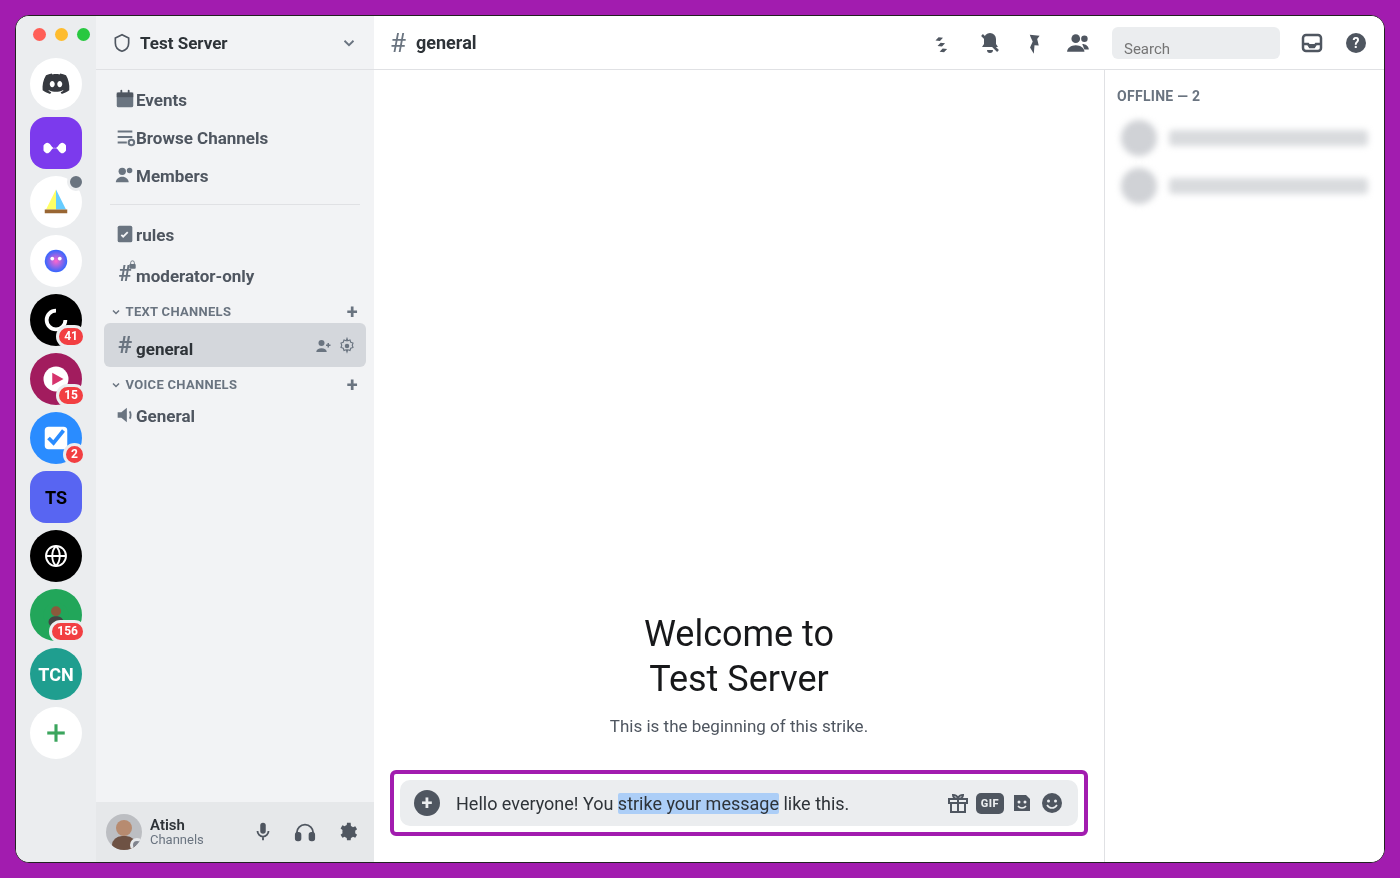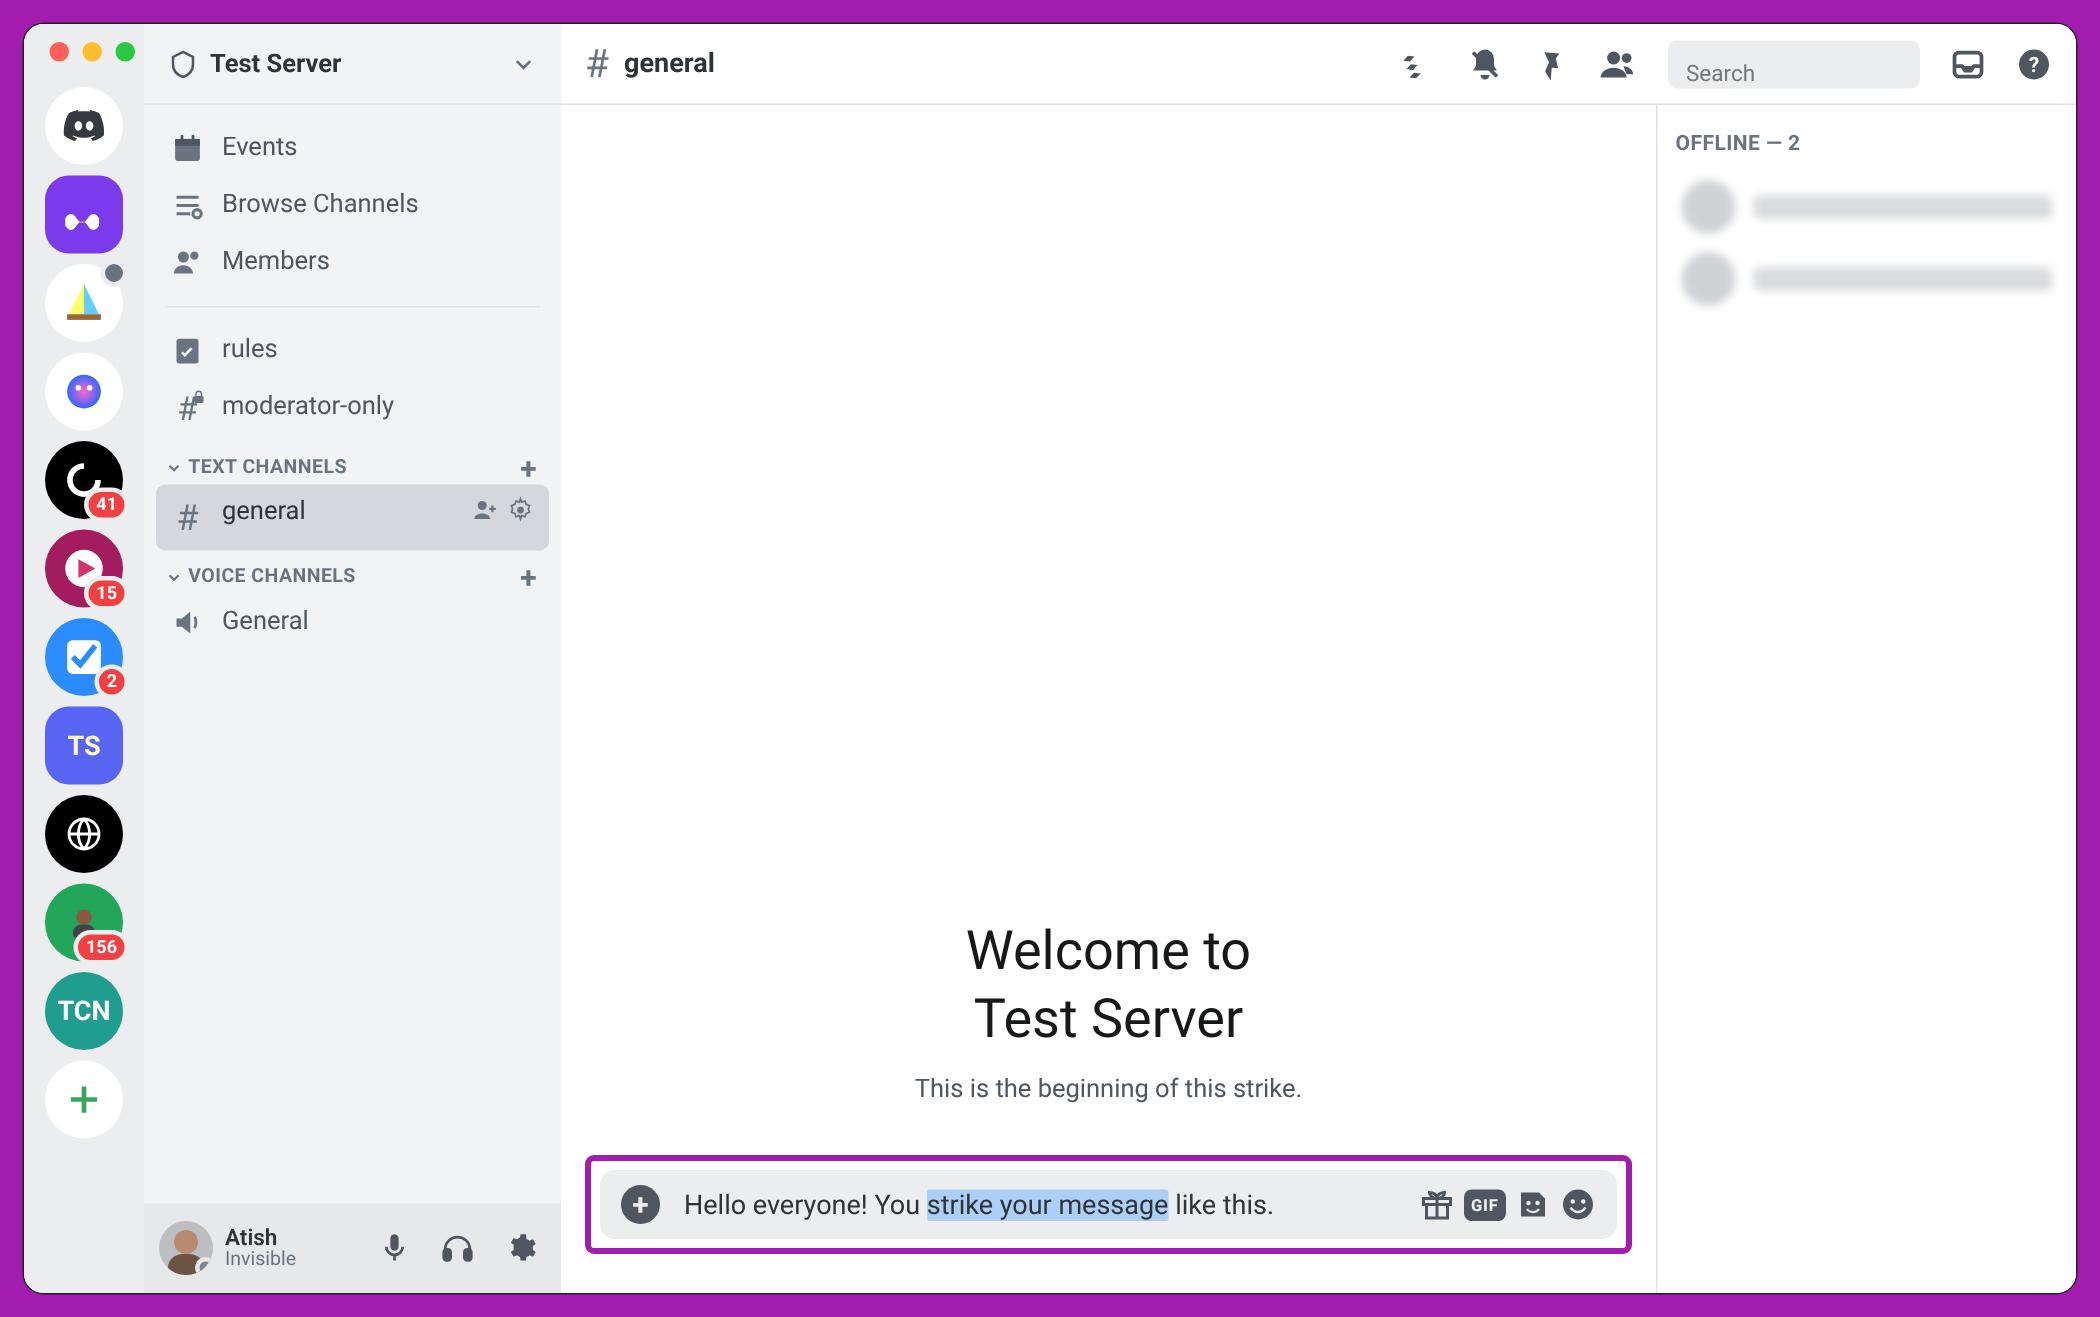--- a/index.html
+++ b/index.html
@@ -31,21 +31,21 @@
   .guild.square{border-radius:16px;}
   .guild svg{width:30px;height:30px;}
   .guild .nb{position:absolute;bottom:-2px;right:-4px;background:var(--badge);color:white;border:3px solid var(--sidebar);border-radius:12px;font-size:12px;font-weight:700;padding:0 5px;line-height:17px;min-width:17px;text-align:center;}
 
   
   .channels{width:278px;background:var(--bg);display:flex;flex-direction:column;}
   .server-hdr{height:54px;display:flex;align-items:center;padding:0 16px;border-bottom:1px solid var(--divider);cursor:pointer;}
   .server-hdr .nm{font-weight:700;color:var(--text);font-size:17px;margin-left:8px;flex:1;}
   .server-hdr .chev{color:var(--muted);}
   .ch-body{flex:1;overflow:auto;padding:10px 8px 0;}
-  .nav-item{display:flex;align-items:flex-start;gap:12px;padding:8px 10px;color:#4f5660;border-radius:6px;cursor:pointer;font-size:17px;font-weight:400;}
+  .nav-item{display:flex;align-items:flex-end;padding:8px 10px;color:#4f5660;border-radius:6px;cursor:pointer;font-size:17px;font-weight:700;}
   .nav-item.selected{background:#d4d7dc;color:var(--text);}
   .nav-item .ic{width:22px;color:#6a7480;display:flex;align-items:center;justify-content:center;}
   .nav-item .trail{margin-left:auto;display:flex;gap:6px;color:#6a7480;}
   .nav-divider{border-top:1px solid var(--divider);margin:10px 6px;}
   .section{display:flex;align-items:center;padding:10px 8px 4px 6px;font-size:13px;font-weight:700;letter-spacing:.3px;color:#6a7480;cursor:pointer;}
   .section .plus{margin-left:auto;font-size:20px;line-height:12px;}
 
   .user-panel{height:60px;background:#e6e8ea;display:flex;align-items:center;padding:0 10px;gap:8px;}
   .avatar{width:36px;height:36px;border-radius:50%;background:#bcbec2;position:relative;overflow:hidden;}
   .avatar .dot{position:absolute;right:-2px;bottom:-2px;width:14px;height:14px;border-radius:50%;background:#80848e;border:3px solid #e6e8ea;}
@@ -147,21 +147,21 @@
           <span class="nb">15</span>
         </div>
         <div class="guild" style="background: rgb(42, 140, 255);">
           <svg viewBox="0 0 24 24">
             <rect x="3" y="3" width="18" height="18" rx="3" fill="#fff"></rect>
             <path d="M6 12l4 4 8-10" stroke="#2a8cff" stroke-width="3" fill="none"></path>
           </svg>
           <span class="nb">2</span>
         </div>
         <div class="guild square" style="background: rgb(88, 101, 242);">
-          <span style="font-weight:700;font-size:18px;color:#fef9c3">TS</span>
+          <span style="font-weight:700;font-size:18px;color:#000000">TS</span>
         </div>
         <div class="guild" style="background: rgb(0, 0, 0);">
           <svg viewBox="0 0 24 24" fill="none" stroke="white" stroke-width="1.5">
             <circle cx="12" cy="12" r="8"></circle>
             <path d="M12 4c4 4 4 12 0 16M12 4c-4 4-4 12 0 16M4 12h16"></path>
           </svg>
         </div>
         <div class="guild" style="background: rgb(34, 166, 90);">
           <svg viewBox="0 0 24 24">
             <circle cx="12" cy="12" r="10" fill="#22a65a"></circle>
@@ -300,21 +300,21 @@
     <div class="user-panel">
       <div class="avatar">
         <svg viewBox="0 0 36 36" width="36" height="36">
             <circle cx="18" cy="14" r="8" fill="#b78b70"></circle>
             <rect x="6" y="22" width="24" height="18" rx="10" fill="#6e5244"></rect>
           </svg>
         <span class="dot"></span>
       </div>
       <div class="uinfo">
         <div class="nm">Atish</div>
-        <div class="st">Invisible</div>
+        <div class="st">Channels</div>
       </div>
       <div class="ubtn">
           <svg width="22" height="22" viewBox="0 0 24 24" fill="currentColor">
             <path d="M12 14a3 3 0 0 0 3-3V5a3 3 0 1 0-6 0v6a3 3 0 0 0 3 3z"></path>
             <path d="M19 11a7 7 0 0 1-14 0h2a5 5 0 0 0 10 0zM11 21h2v-3h-2z"></path>
           </svg>
         </div>
       <div class="ubtn">
           <svg width="22" height="22" viewBox="0 0 24 24" fill="none" stroke="currentColor" stroke-width="2">
             <path d="M3 13a9 9 0 0 1 18 0"></path>

